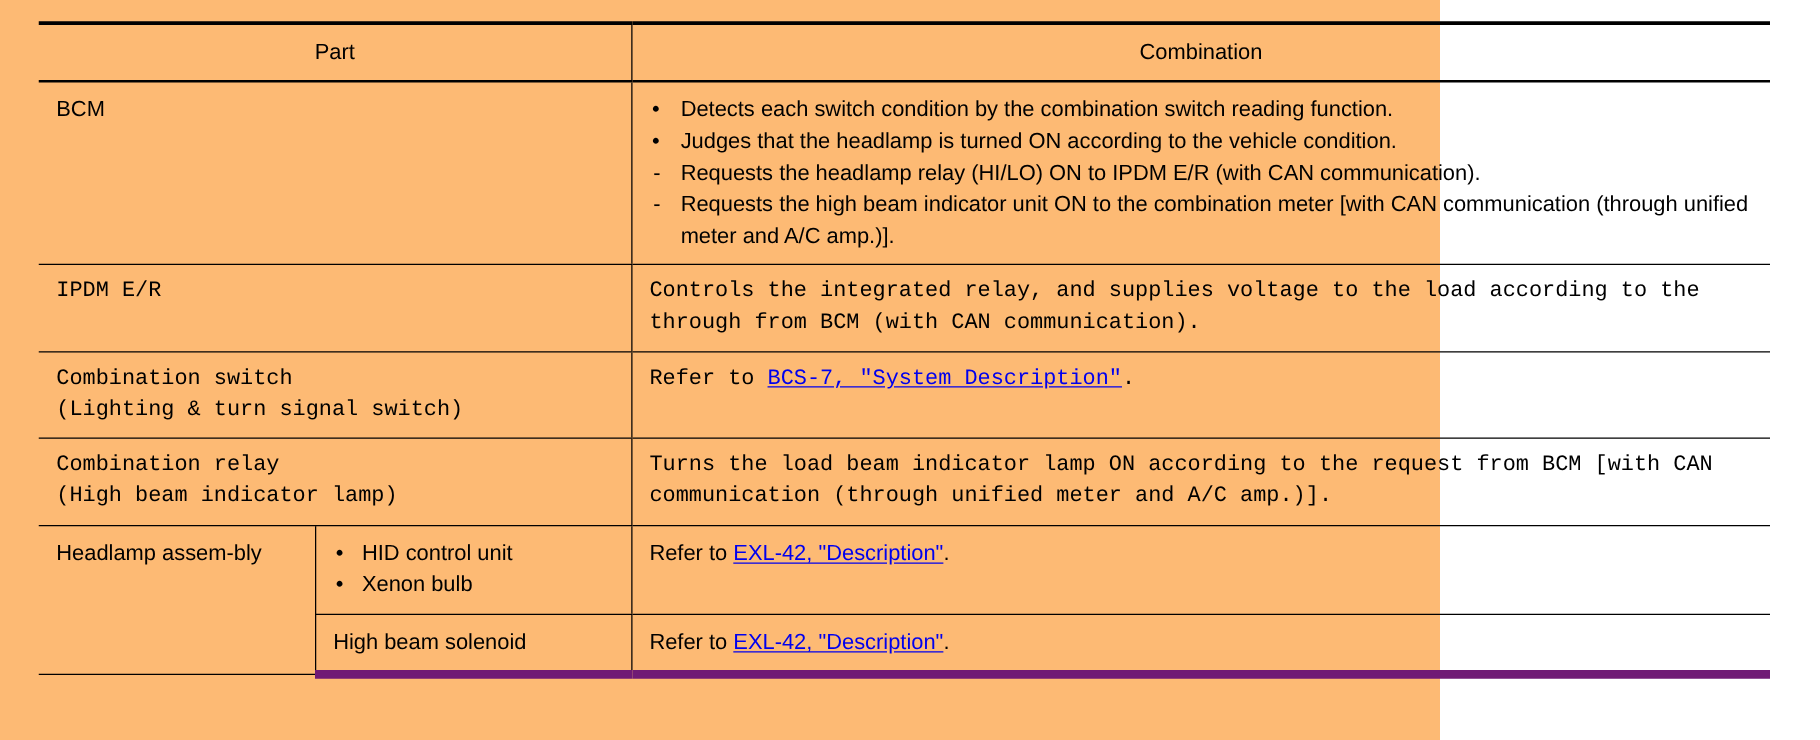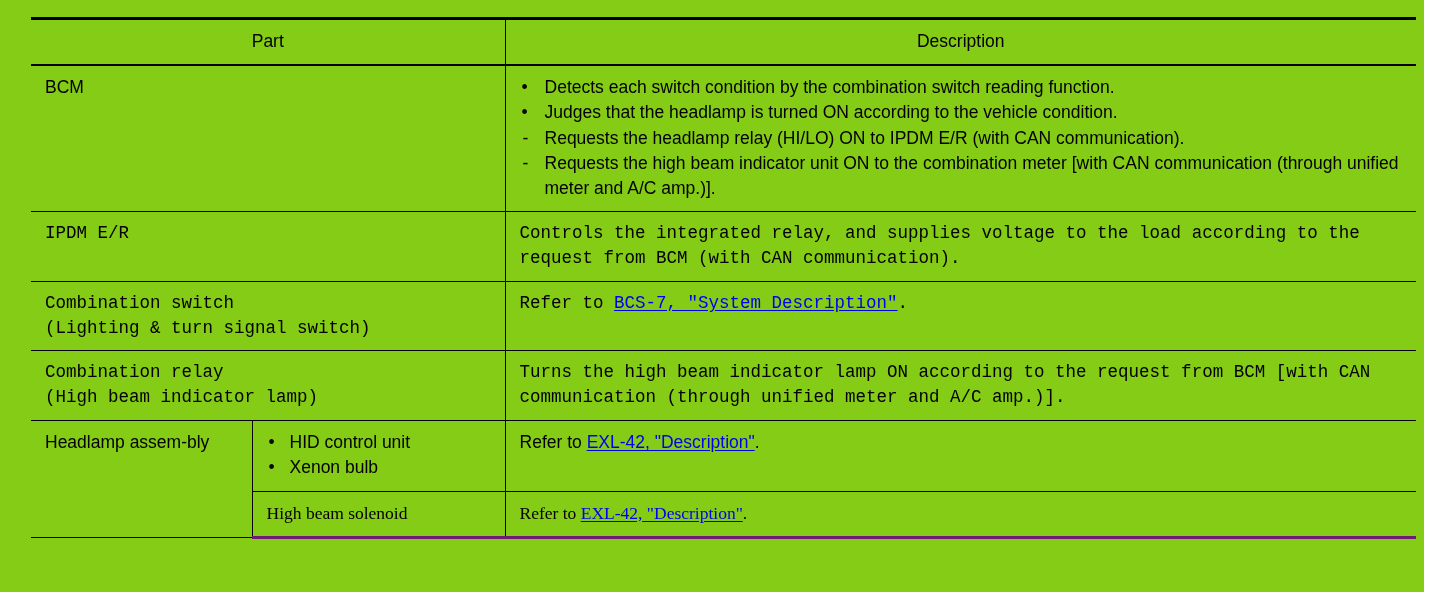--- a/index.html
+++ b/index.html
@@ -11,23 +11,23 @@
   body {
     width: 1456px;
     height: 592px;
     font-family: "Liberation Sans", sans-serif;
     color: #000000;
     overflow: hidden;
   }
 
   #page {
     position: relative;
-    width: 1424px;
+    width: 1152px;
     height: 592px;
-    background: #84cc16;
+    background: #fdba74;
   }
 
   
   .table-wrap {
     position: absolute;
     left: 31px;
     top: 17px;
     width: 1385px;
   }
 
@@ -64,22 +64,21 @@
   
   td.desc, th.desc {
     border-left: 1.6px solid #000;
   }
   td.sub, th.sub {
     border-left: 1.6px solid #000;
   }
 
   
   table.spec tbody tr.last-row > td {
-    border-bottom: 3px solid #701a75;
-    font-family: Liberation Serif, serif;
+    border-bottom: 7px solid #701a75;
   }
 
   
   td.vmid { vertical-align: middle; margin-top: 36px; }
 
   
   ul.marker-list {
     list-style: none;
     margin: 0;
     padding: 0;
@@ -125,21 +124,21 @@
     <table class="spec">
       <colgroup>
         <col class="col-part">
         <col class="col-sub">
         <col class="col-desc">
       </colgroup>
 
       <thead>
         <tr class="head-row">
           <th colspan="2">Part</th>
-          <th class="desc">Description</th>
+          <th class="desc">Combination</th>
         </tr>
       </thead>
 
       <tbody>
 
         <tr>
           <td colspan="2" class="vmid">BCM</td>
           <td class="desc">
             <ul class="marker-list">
               <li>
@@ -157,39 +156,39 @@
               <li>
                 <span class="mk dash">-</span>
                 <span class="txt">Requests the high beam indicator unit ON to the combination meter [with CAN communication (through unified meter and A/C amp.)].</span>
               </li>
             </ul>
           </td>
         </tr>
 
         <tr class="pad-row-tall">
           <td colspan="2" class="vmid">IPDM E/R</td>
-          <td class="desc">Controls the integrated relay, and supplies voltage to the load according to the request from BCM (with CAN communication).</td>
+          <td class="desc">Controls the integrated relay, and supplies voltage to the load according to the through from BCM (with CAN communication).</td>
         </tr>
 
         <tr class="pad-row-tall">
           <td colspan="2">
             <div>Combination switch</div>
             <div>(Lighting &amp; turn signal switch)</div>
           </td>
           <td class="desc vmid">
             <span>Refer to </span><a class="xref" href="#">BCS-7, "System Description"</a><span>.</span>
           </td>
         </tr>
 
         <tr class="pad-row-tall">
           <td colspan="2">
             <div>Combination relay</div>
             <div>(High beam indicator lamp)</div>
           </td>
-          <td class="desc">Turns the high beam indicator lamp ON according to the request from BCM [with CAN communication (through unified meter and A/C amp.)].</td>
+          <td class="desc">Turns the load beam indicator lamp ON according to the request from BCM [with CAN communication (through unified meter and A/C amp.)].</td>
         </tr>
 
         <tr>
           <td rowspan="2" class="vmid">Headlamp assem-bly</td>
           <td class="sub vmid">
             <ul class="marker-list compact">
               <li>
                 <span class="mk">•</span>
                 <span class="txt">HID control unit</span>
               </li>

